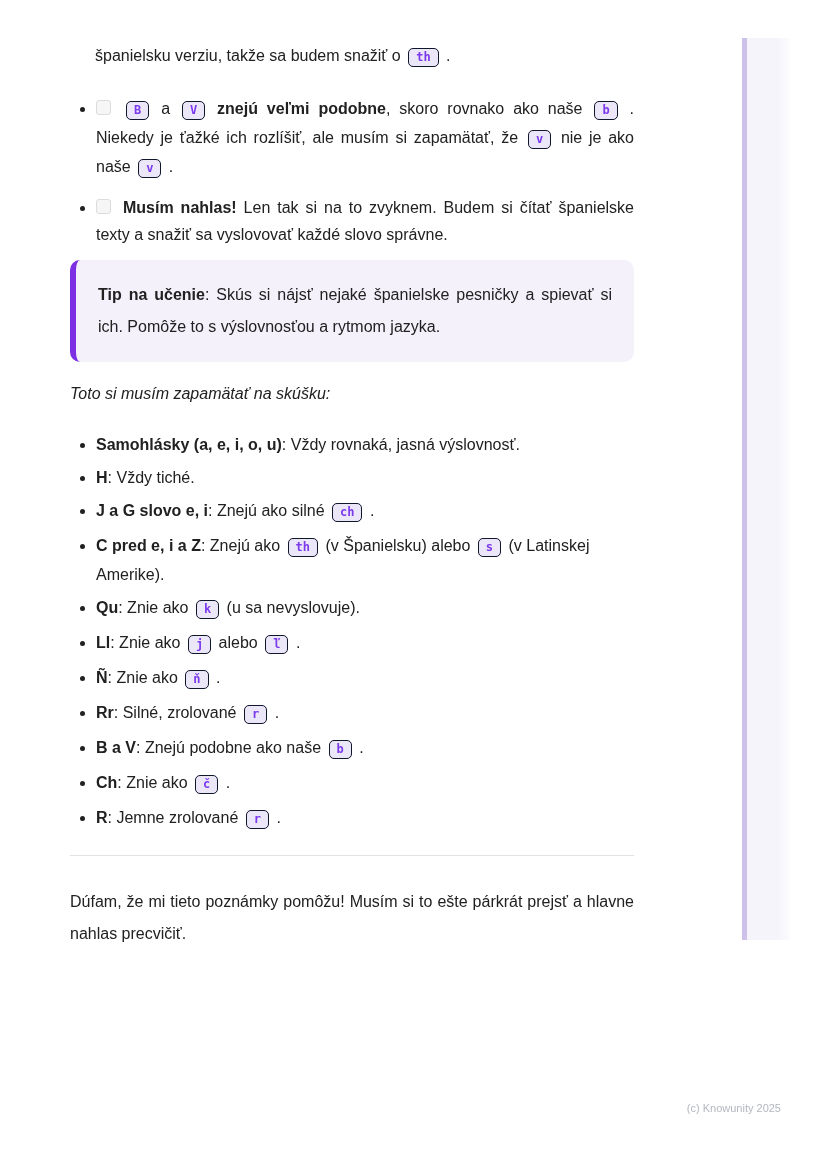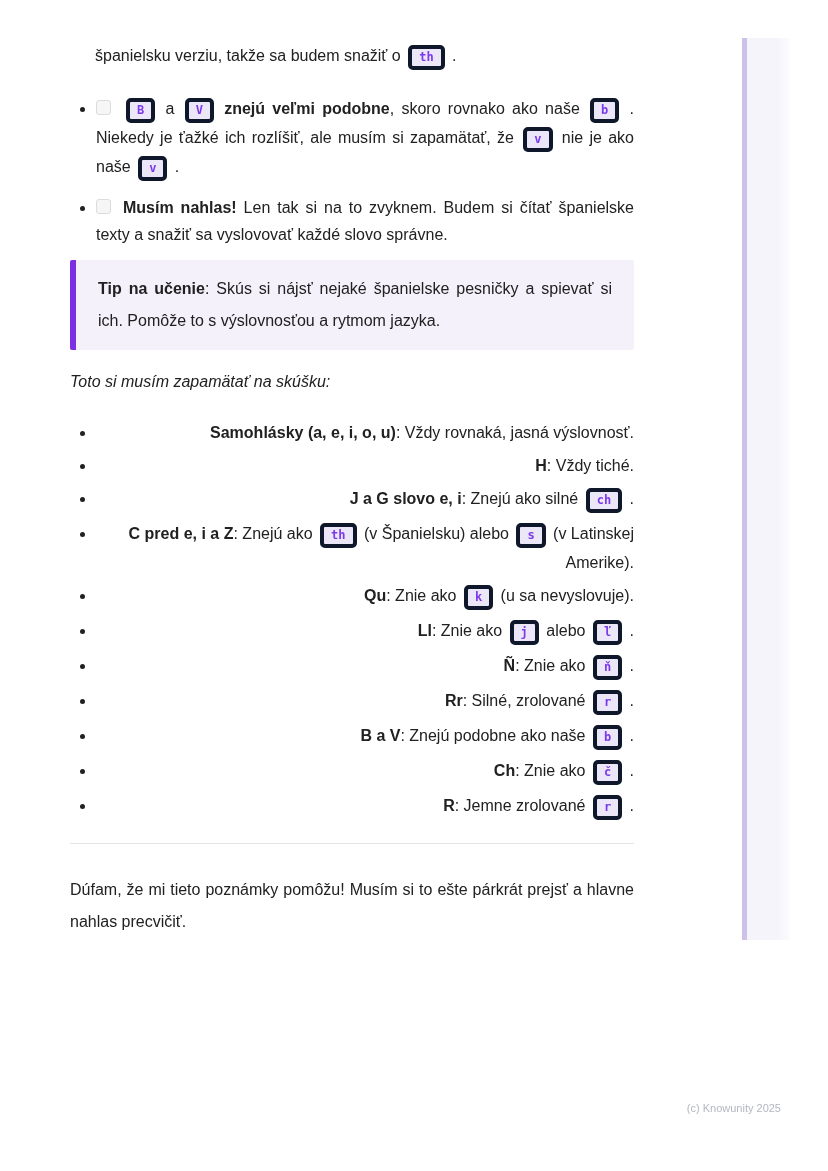--- a/index.html
+++ b/index.html
@@ -36,32 +36,32 @@
     border-radius: 3px;
     margin-right: 12px;
     vertical-align: -1px;
   }
   .chip {
     font-family: "DejaVu Sans Mono", monospace;
     font-weight: bold;
     font-size: 12px;
     color: #7c3aed;
     background: #ece7f8;
-    border: 4px solid #0f172a;
+    border: 1px solid #0f172a;
     border-radius: 5px;
     padding: 1px 7px 2px;
     margin: 0 3px;
     white-space: nowrap;
   }
   .tip {
     margin-top: 8px;
     background: #f4f1fb;
     border-left: 6px solid #7c2fe3;
-    border-radius: 2px;
-    padding: 13px 22px;
+    border-radius: 10px;
+    padding: 19px 22px;
   }
   .tip p {
     margin: 0;
     font-size: 16px; line-height: 32px;
     text-align: justify;
   }
   h1 {
     color: #7c2fe3;
     font-size: 29px;
     font-weight: bold;
@@ -73,21 +73,20 @@
     font-size: 16px; line-height: 27px;
     margin: 18px 0 0;
     font-style: italic;
   }
   ul.summary {
     margin: 24px 0 0; padding-left: 26px;
   }
   ul.summary li {
     font-size: 16px; line-height: 27px;
     margin-bottom: 6px;
-    text-align: right;
   }
   hr.divider {
     border: none;
     border-top: 1px solid #e3e3e3;
     margin: 22px 0 0;
   }
   p.outro {
     font-size: 16px; line-height: 32px;
     margin: 30px 0 0;
     text-align: justify;

